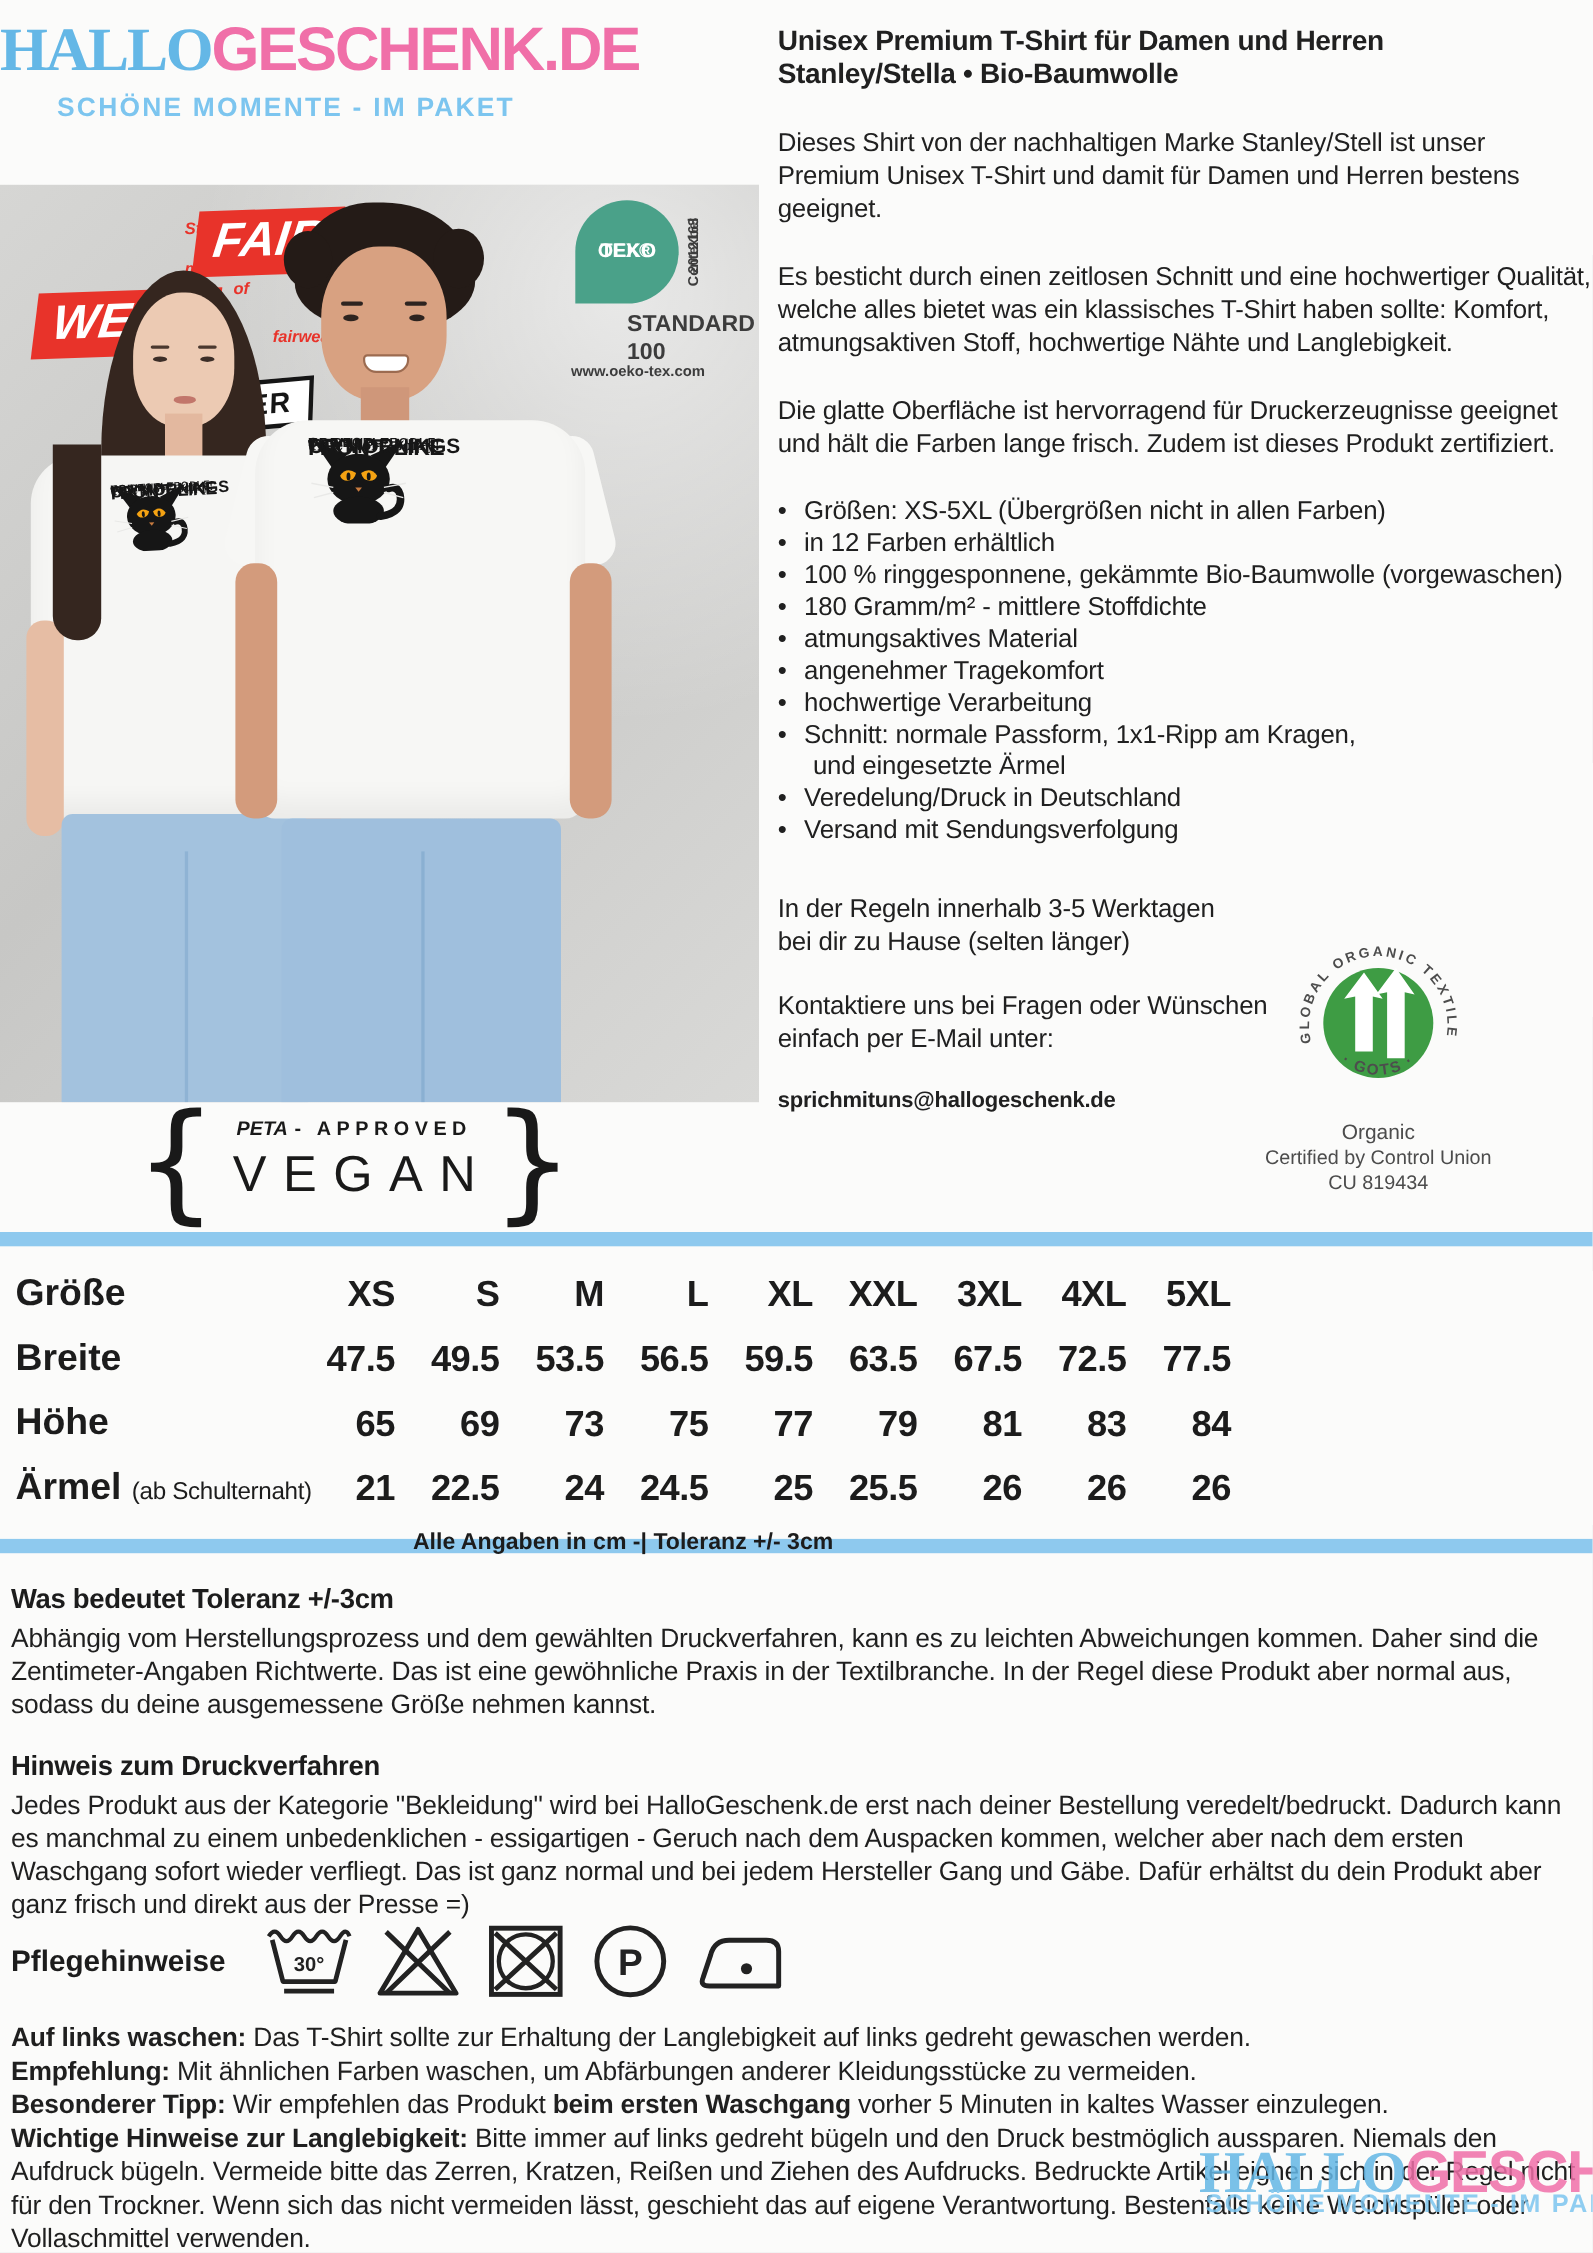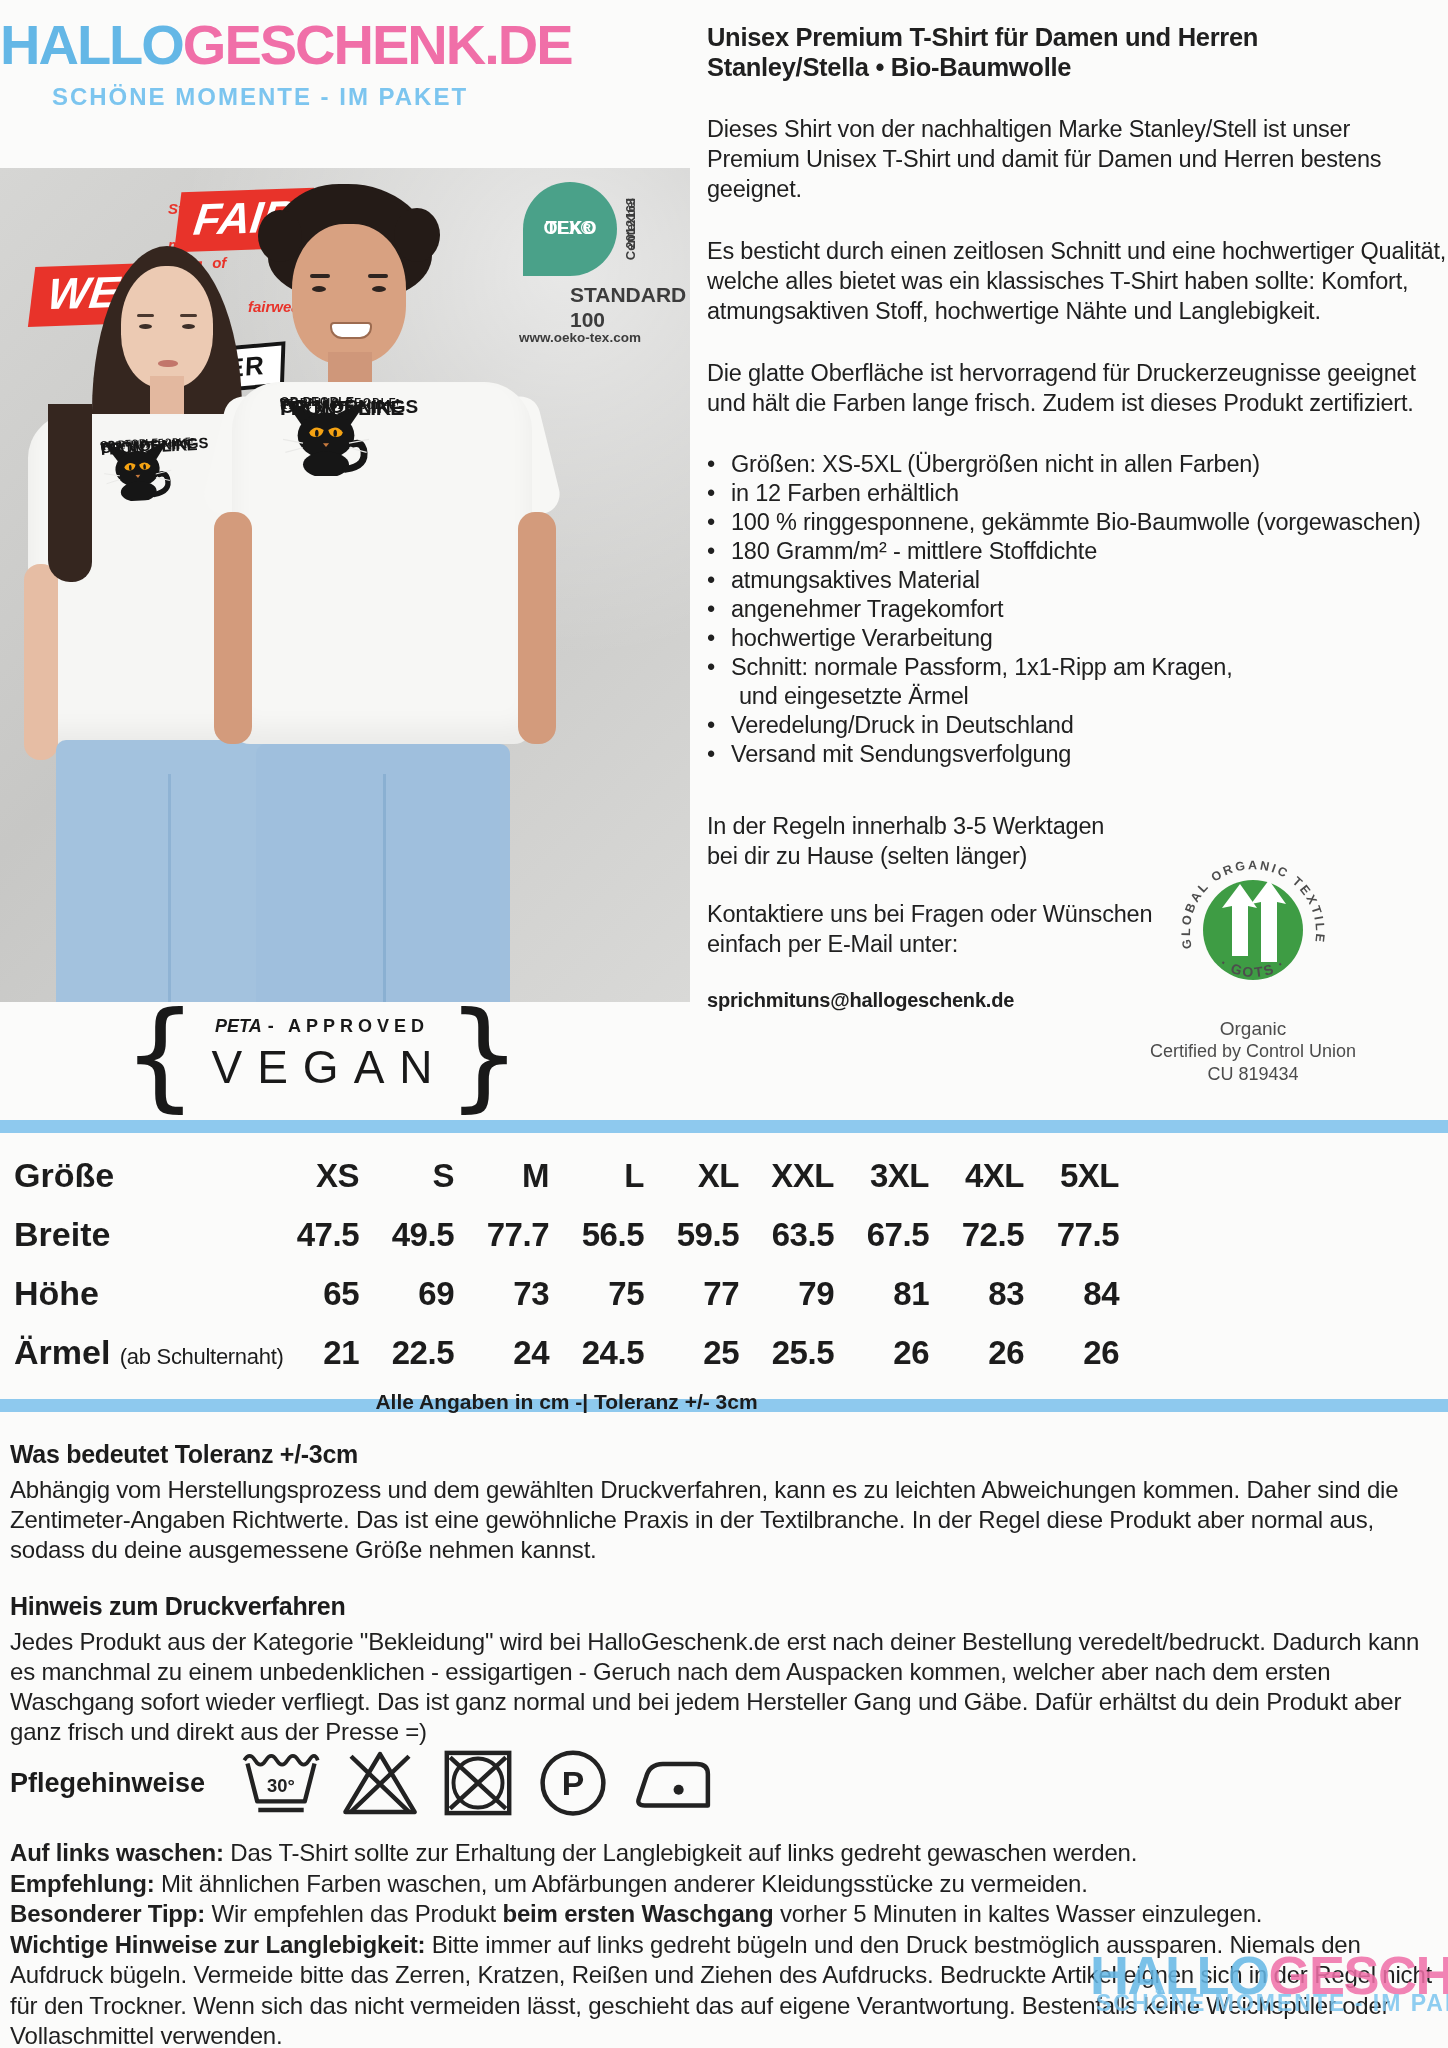--- a/index.html
+++ b/index.html
@@ -2,21 +2,21 @@
 <html><head>
 <meta charset="utf-8">
 <style>
   html,body{margin:0;padding:0;background:#e8e8e8;}
   .page{position:relative;width:1448px;height:2048px;background:#fbfbfa;overflow:hidden;
         font-family:"Liberation Sans",sans-serif;color:#1c1c1c;}
 
   
   .brand-header{position:absolute;left:0;top:16px;width:520px;text-align:center;}
   .brand-main{font-size:56px;font-weight:800;letter-spacing:-2px;line-height:1.05;white-space:nowrap;}
-  .c-blue{color:#64b7e6;} .c-pink{color:#f06fa8;}
+  .c-blue{color:#64b7e6;font-family:Liberation Serif, serif;} .c-pink{color:#f06fa8;}
   .brand-tag{font-size:24px;font-weight:700;color:#7cc5ef;letter-spacing:2px;margin-top:8px;}
 
   
   .photo{position:absolute;left:0;top:168px;width:690px;height:834px;overflow:hidden;
          background:radial-gradient(circle at 82% 12%, rgba(255,255,255,.6), rgba(255,255,255,0) 42%),
                     linear-gradient(135deg,#d6d6d4 0%,#c7c7c5 45%,#d9d9d7 100%);}
   .photo *{position:absolute;}
 
   
   .fw{left:10px;top:22px;width:340px;height:215px;}
@@ -375,21 +375,21 @@
       <div class="s-cell">L</div>
       <div class="s-cell">XL</div>
       <div class="s-cell">XXL</div>
       <div class="s-cell">3XL</div>
       <div class="s-cell">4XL</div>
       <div class="s-cell">5XL</div>
 
       <div class="s-label">Breite</div>
       <div class="s-cell">47.5</div>
       <div class="s-cell">49.5</div>
-      <div class="s-cell">77.7</div>
+      <div class="s-cell">53.5</div>
       <div class="s-cell">56.5</div>
       <div class="s-cell">59.5</div>
       <div class="s-cell">63.5</div>
       <div class="s-cell">67.5</div>
       <div class="s-cell">72.5</div>
       <div class="s-cell">77.5</div>
 
       <div class="s-label">Höhe</div>
       <div class="s-cell">65</div>
       <div class="s-cell">69</div>

